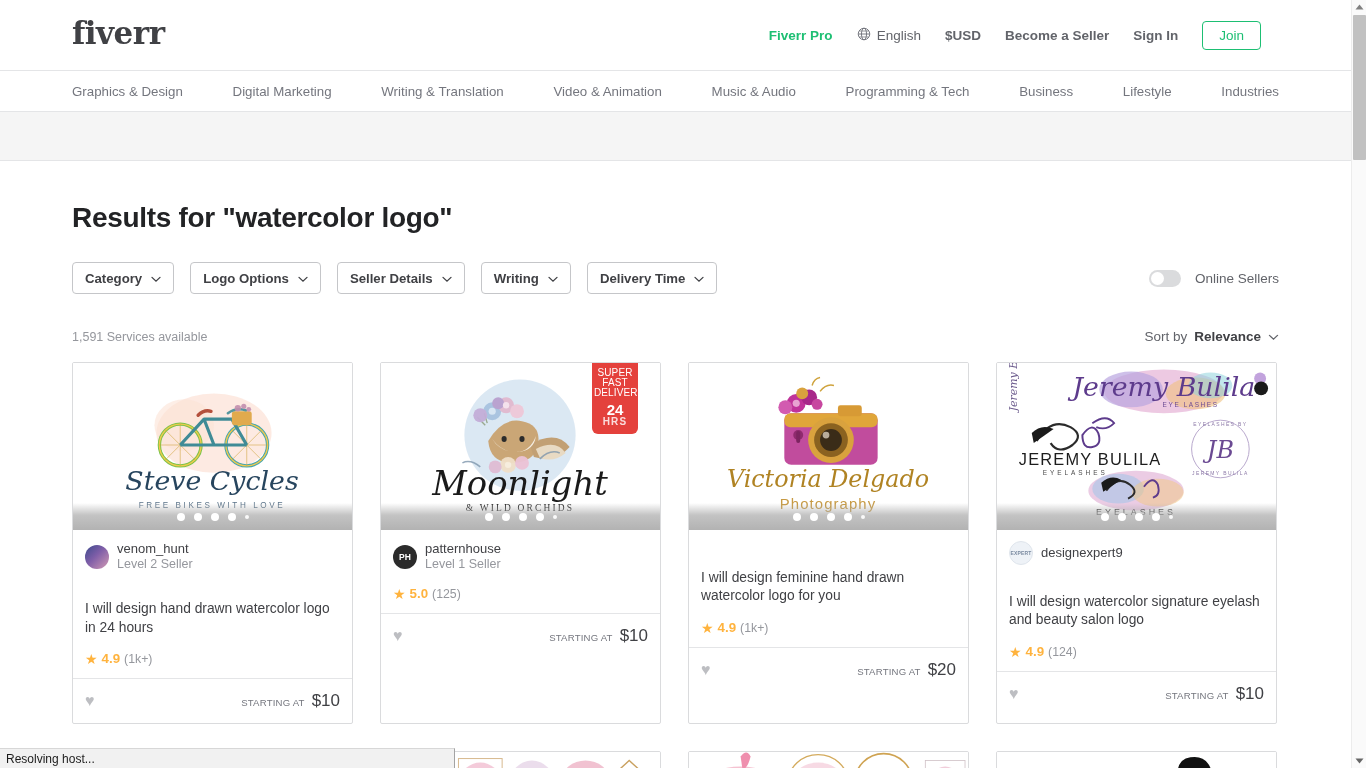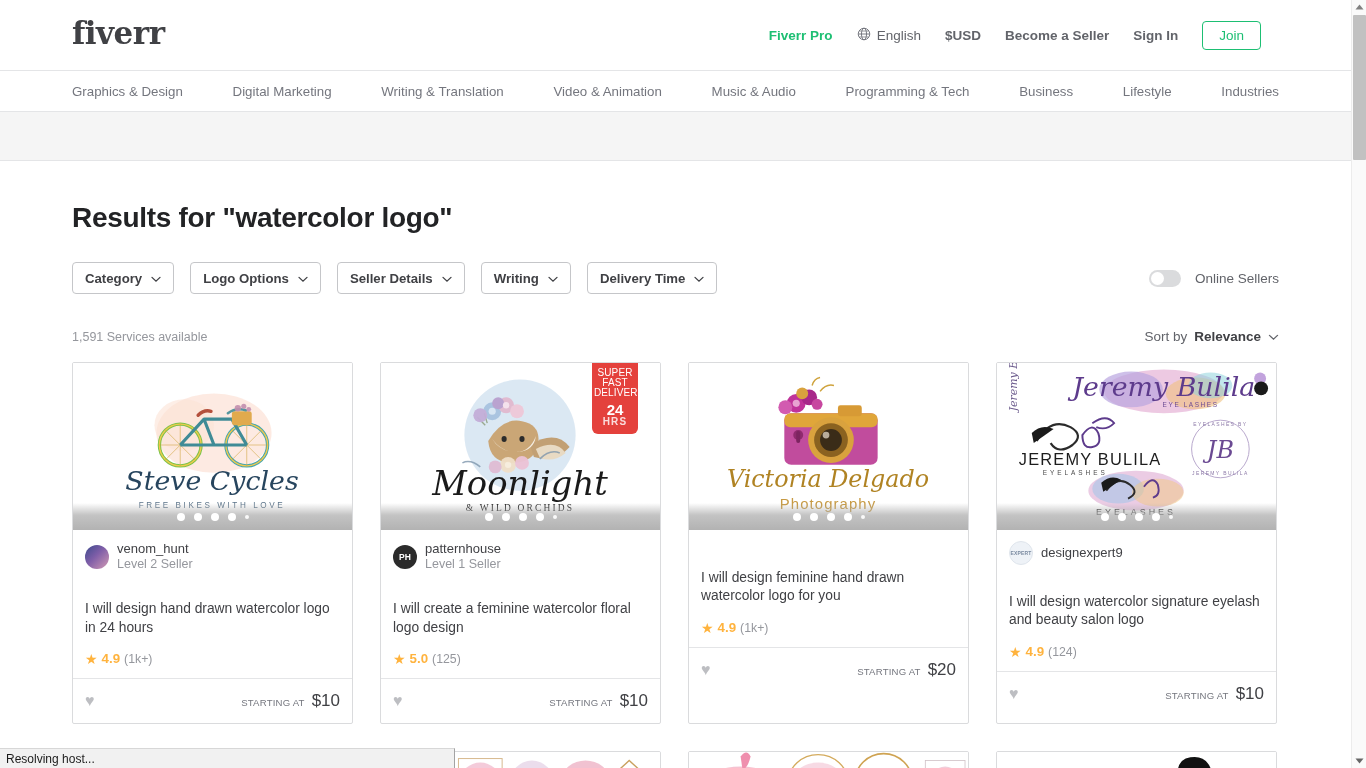--- a/index.html
+++ b/index.html
@@ -541,21 +541,20 @@
           </div>
         </div>
         <div class="card-body">
           <div class="seller-row">
             <span class="avatar" style="background:#2b2b2b">PH</span>
             <span class="seller-text">
               <span class="seller-name" style="display:block">patternhouse</span>
               <span class="seller-lvl" style="display:block">Level 1 Seller</span>
             </span>
           </div>
-          <div class="gig-title">I will create a feminine watercolor floral logo design</div>
           <div class="rating-row">
             <span class="star">★</span>
             <span class="rate-num">5.0</span>
             <span class="rate-cnt">(125)</span>
           </div>
         </div>
         <div class="card-foot">
           <span class="heart">♥</span>
           <span class="price-wrap">
             <span class="starting">STARTING AT</span>

